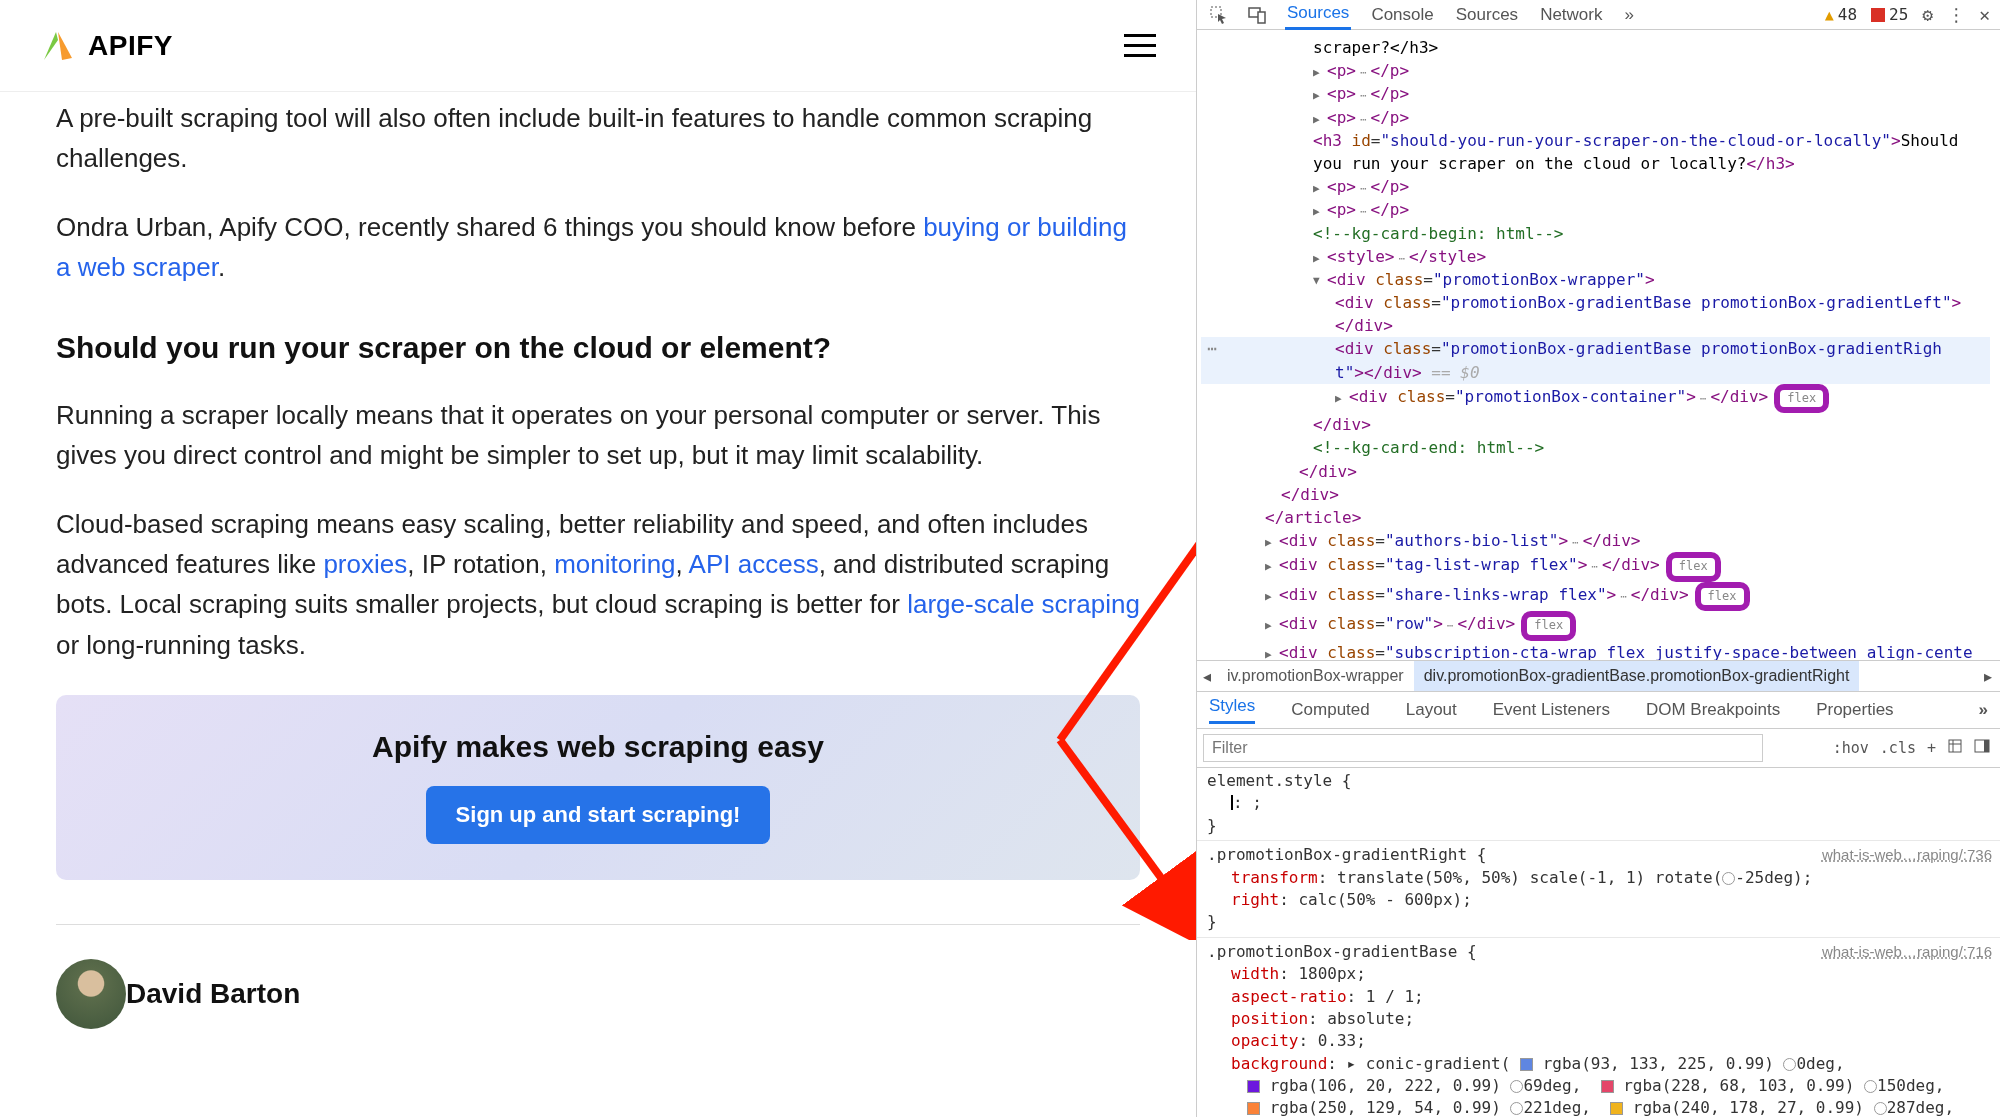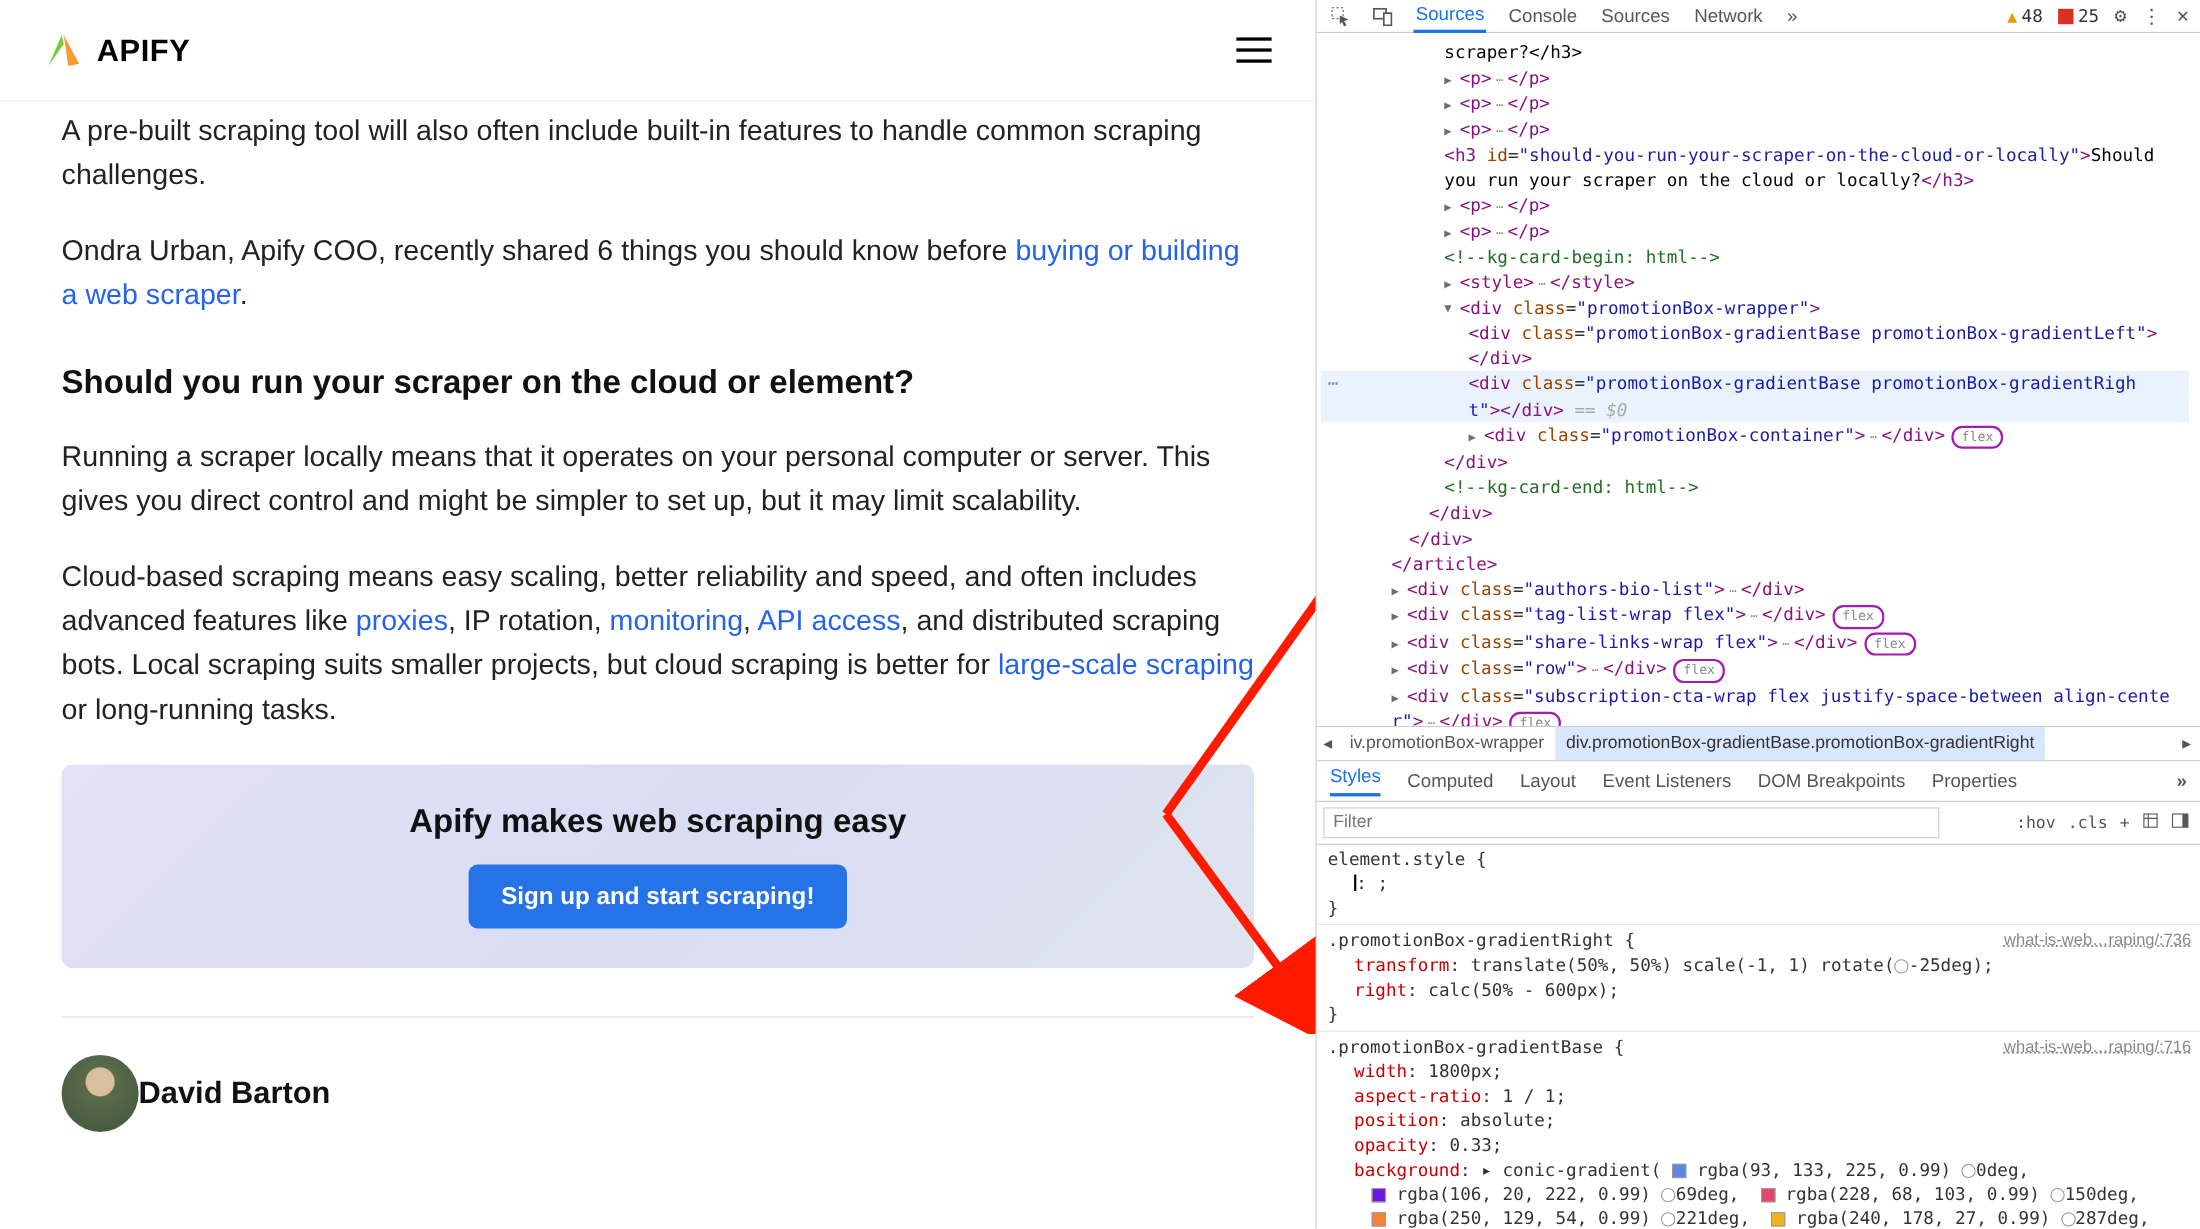--- a/index.html
+++ b/index.html
@@ -51,33 +51,33 @@
 .indent4 { padding-left: 80px; }
 .indent5 { padding-left: 64px; }
 .tag { color: #881280; }
 .attr-name { color: #994500; }
 .attr-val { color: #1a1aa6; }
 .html-text { color: #000; }
 .comment { color: #236e25; }
 .tri { color: #6e6e6e; display: inline-block; width: 14px; font-size: 11px; }
 .tri.down { transform: translateY(-1px); }
 .dots-badge { display: inline-block; padding: 0 4px; font-size: 11px; color: #888; }
-.flex-pill { display: inline-block; border: 2px solid #a21caf; border-radius: 10px; padding: 0 7px; font-size: 12px; color: #888; margin-left: 6px; }
+.flex-pill { display: inline-block; border: 6px solid #a21caf; border-radius: 10px; padding: 0 7px; font-size: 12px; color: #888; margin-left: 6px; }
 .eq0 { color: #aaa; font-style: italic; }
 .row-dots { position: absolute; left: 6px; color: #888; }
 
 
 .crumb { height: 32px; border-top: 1px solid #ccc; border-bottom: 1px solid #ccc; display: flex; align-items: center; font-family: -apple-system, sans-serif; font-size: 16px; color: #555; }
 .crumb-arrow { width: 20px; text-align: center; }
 .crumb-seg { padding: 0 10px; height: 100%; display: flex; align-items: center; position: relative; }
 .crumb-seg.sel { background: #d9e7fc; color: #333; }
 .crumb-right { margin-left: auto; padding-right: 8px; }
 
 
-.subtabs { height: 37px; border-bottom: 1px solid #ccc; display: flex; align-items: center; gap: 24px; padding: 0 12px; font-family: -apple-system, sans-serif; font-size: 17px; color: #555; }
+.subtabs { height: 37px; border-bottom: 1px solid #ccc; display: flex; align-items: center; gap: 36px; padding: 0 12px; font-family: -apple-system, sans-serif; font-size: 17px; color: #555; }
 .subtabs .active { color: #1a73e8; border-bottom: 3px solid #1a73e8; padding-bottom: 5px; }
 .subtabs-more { margin-left: auto; font-weight: 700; }
 
 
 .filter-row { height: 39px; border-bottom: 1px solid #ccc; display: flex; align-items: center; }
 .filter-input { flex: 0 0 560px; border: 1px solid #ccc; height: 28px; margin-left: 6px; padding: 0 8px; font-family: -apple-system, sans-serif; font-size: 16px; color: #999; }
 .filter-icons { margin-left: auto; display: flex; align-items: center; gap: 11px; padding-right: 10px; font-size: 15px; color: #555; }
 .filter-icons span { font-family: Menlo, monospace; }
 
 

